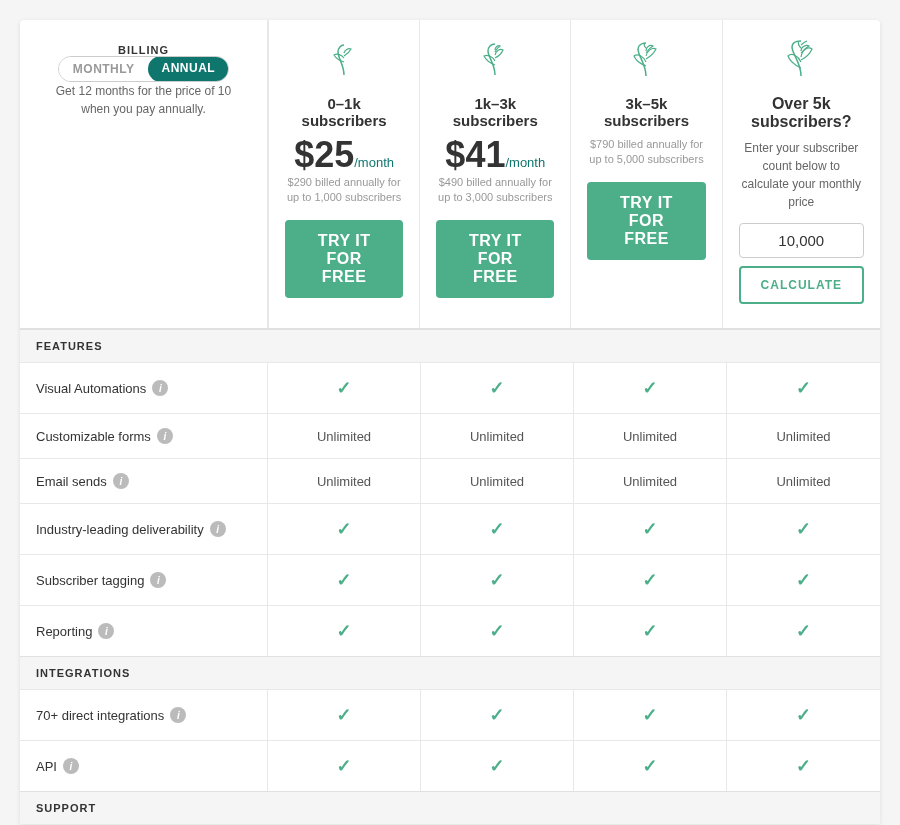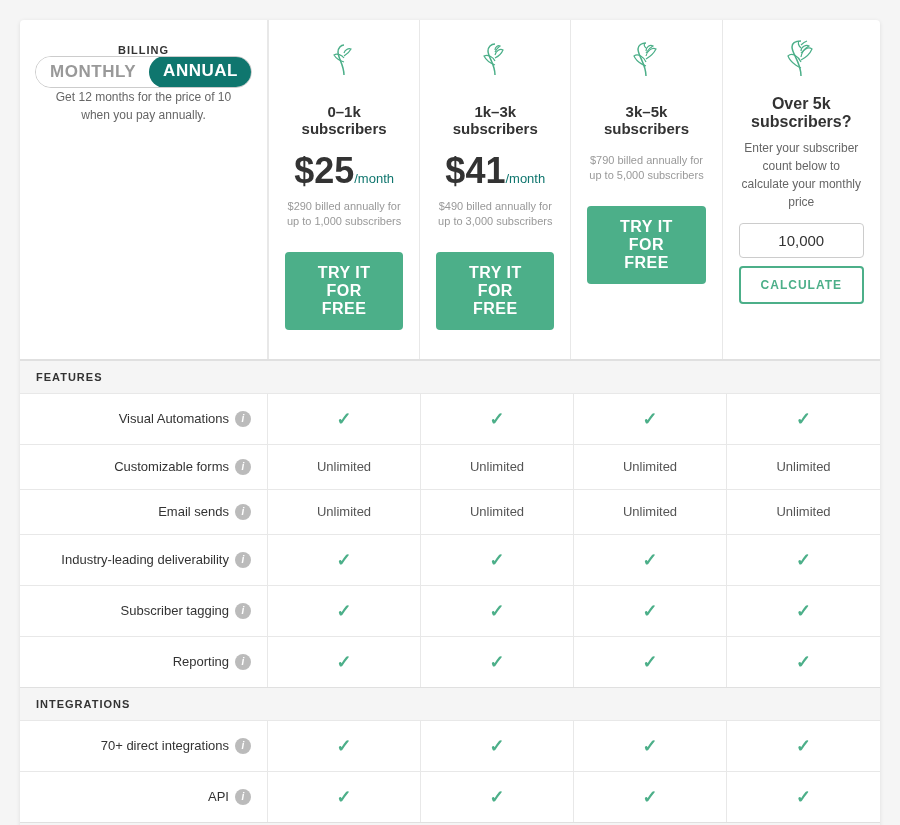--- a/index.html
+++ b/index.html
@@ -40,21 +40,21 @@
       color: #333;
     }
     .billing-toggle {
       display: flex;
       border: 1px solid #ccc;
       border-radius: 20px;
       overflow: hidden;
     }
     .toggle-option {
       padding: 5px 14px;
-      font-size: 17px;
+      font-size: 12px;
       font-weight: 600;
       cursor: pointer;
       letter-spacing: 0.5px;
     }
     .toggle-monthly {
       color: #999;
       background: white;
     }
     .toggle-annual {
       background: #0f766e;
@@ -68,21 +68,20 @@
       text-align: center;
       line-height: 1.5;
     }
     .plan-col {
       padding: 20px 16px 29px;
       text-align: center;
       border-left: 1px solid #e8e8e8;
       display: flex;
       flex-direction: column;
       align-items: center;
-      gap: 8px;
     }
     .plan-icon {
       font-size: 32px;
       color: #4caf89;
       margin-bottom: 10px;
       line-height: 1;
     }
     .plan-subscribers {
       font-size: 15px;
       font-weight: 600;
@@ -188,21 +187,20 @@
       border-top: 1px solid #e8e8e8;
     }
     .feature-name {
       padding: 14px 16px;
       font-size: 13px;
       color: #333;
       display: flex;
       align-items: center;
       gap: 6px;
       border-right: 1px solid #e8e8e8;
-      justify-content: flex-end;
     }
     .info-icon {
       width: 16px;
       height: 16px;
       border-radius: 50%;
       background: #bbb;
       display: inline-flex;
       align-items: center;
       justify-content: center;
       font-size: 10px;

